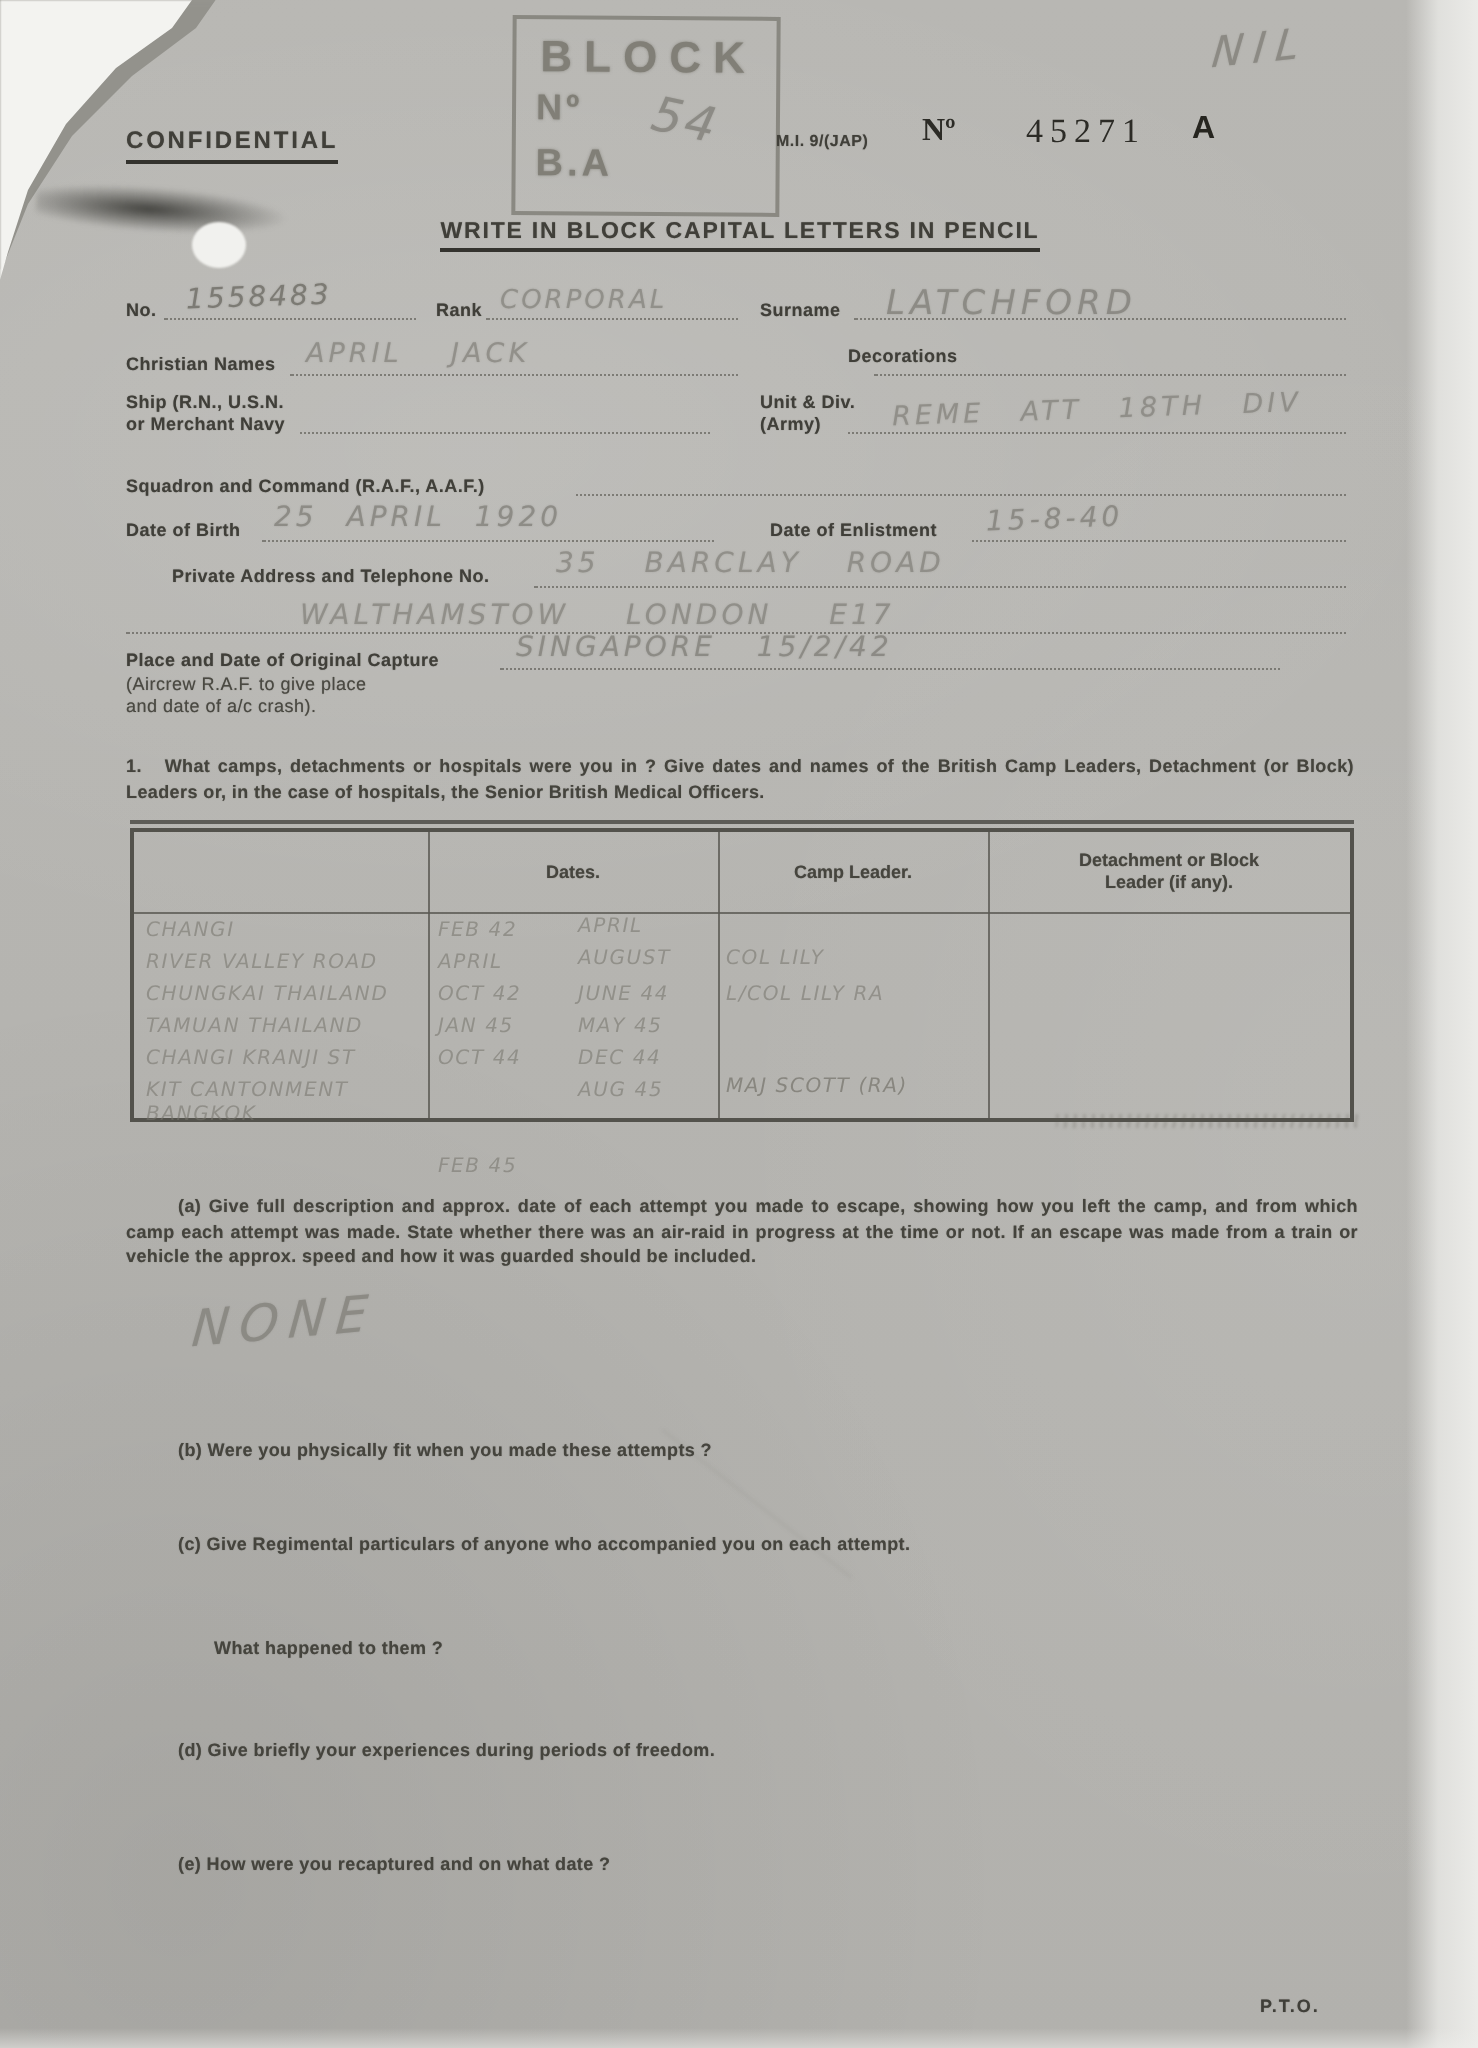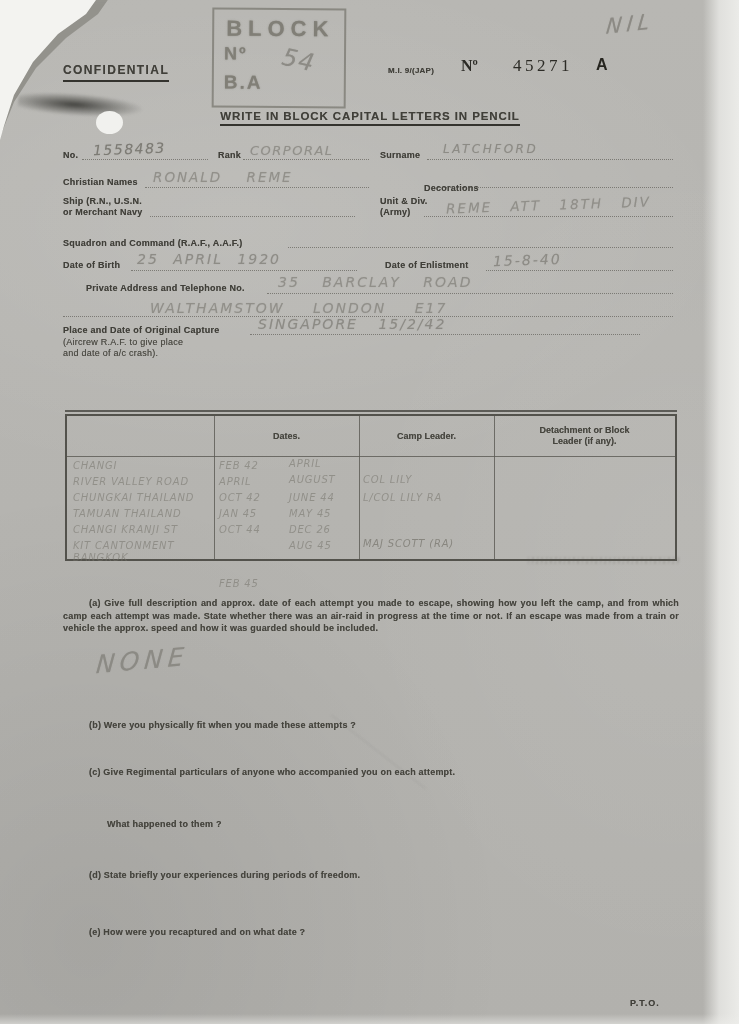--- a/index.html
+++ b/index.html
@@ -25,21 +25,21 @@
   .preline{white-space:pre-line;}
   .tbl{border:2px solid #53524c;}
   .tbl::before{content:"";position:absolute;left:-2px;right:-2px;top:-6px;border-top:2px solid rgba(83,82,76,0.9);}
   .tbl .vline{position:absolute;top:0;bottom:0;border-left:1px solid rgba(90,89,82,0.8);}
   .tbl .hline{position:absolute;left:0;right:0;border-top:1px solid rgba(90,89,82,0.8);}
   .th{position:absolute;top:0;height:40px;display:flex;align-items:center;justify-content:center;
       font-size:9px;font-weight:bold;color:#46453e;text-align:center;line-height:11px;
       text-shadow:0 0 0.5px rgba(64,63,57,0.5);}
   .tcell{position:absolute;font-family:"DejaVu Sans",sans-serif;font-style:italic;font-size:10px;
       color:#75736b;opacity:0.55;letter-spacing:0.8px;white-space:pre-line;line-height:12px;}
-  .stamp{border:2px solid rgba(122,120,112,0.75);color:#817f77;}
+  .stamp{border:2px solid rgba(122,120,112,0.75);color:#817f77;margin-left:44px;}
   .stamp .sline{font-family:"Liberation Sans",sans-serif;font-weight:bold;letter-spacing:6px;
       text-shadow:0 0 1.5px rgba(120,118,110,0.7);}
 </style>
 </head>
 <body>
 
 <div class="page">
 
   <div class="abs" style="left:-6px;top:-6px;width:170px;height:150px;background:#93928c;
               clip-path:polygon(0 0,118px 0,104px 20px,72px 44px,42px 74px,20px 108px,8px 138px,0 150px);
@@ -81,27 +81,27 @@
   <div class="abs lbl" style="left:63px;top:150px;">No.</div>
   <div class="abs fline" style="left:82px;top:159px;width:126px;"></div>
   <div class="abs pencil" style="left:93px;top:141px;font-size:14px;transform:rotate(-2deg);">1558483</div>
 
   <div class="abs lbl" style="left:218px;top:150px;">Rank</div>
   <div class="abs fline" style="left:243px;top:159px;width:126px;"></div>
   <div class="abs pencil" style="left:250px;top:143px;font-size:13px;opacity:0.55;">CORPORAL</div>
 
   <div class="abs lbl" style="left:380px;top:150px;">Surname</div>
   <div class="abs fline" style="left:427px;top:159px;width:246px;"></div>
-  <div class="abs pencil" style="left:443px;top:142px;font-size:12px;opacity:0.6;letter-spacing:2.5px;">LATCHFORD</div>
+  <div class="abs pencil" style="left:443px;top:142px;font-size:17px;opacity:0.6;letter-spacing:2.5px;">LATCHFORD</div>
 
   <div class="abs lbl" style="left:63px;top:177px;">Christian Names</div>
   <div class="abs fline" style="left:145px;top:187px;width:224px;"></div>
-  <div class="abs pencil" style="left:153px;top:169px;font-size:13.5px;opacity:0.55;word-spacing:18px;letter-spacing:2px;">RONALD REME</div>
-
-  <div class="abs lbl" style="left:380px;top:183px;padding-left:44px;">Decorations</div>
+  <div class="abs pencil" style="left:153px;top:169px;font-size:13.5px;opacity:0.55;word-spacing:18px;letter-spacing:2px;">APRIL JACK</div>
+
+  <div class="abs lbl" style="left:380px;top:173px;padding-left:44px;">Decorations</div>
   <div class="abs fline" style="left:437px;top:187px;width:236px;"></div>
 
   <div class="abs lbl" style="left:63px;top:196px;line-height:11px;">
     <div>Ship (R.N., U.S.N.</div>
     <div>or Merchant Navy</div>
   </div>
   <div class="abs fline" style="left:150px;top:216px;width:205px;"></div>
 
   <div class="abs lbl" style="left:380px;top:196px;line-height:11px;">
     <div>Unit &amp; Div.</div>
@@ -128,20 +128,24 @@
   <div class="abs pencil" style="left:150px;top:300px;font-size:14px;opacity:0.55;word-spacing:22px;letter-spacing:2px;">WALTHAMSTOW LONDON E17</div>
 
   <div class="abs lbl" style="left:63px;top:325px;">Place and Date of Original Capture</div>
   <div class="abs fline" style="left:250px;top:334px;width:390px;"></div>
   <div class="abs pencil" style="left:258px;top:316px;font-size:14px;opacity:0.6;word-spacing:14px;letter-spacing:2px;">SINGAPORE 15/2/42</div>
   <div class="abs lbl" style="left:63px;top:337px;line-height:11px;font-weight:normal;color:#4a4942;">
     <div>(Aircrew R.A.F. to give place</div>
     <div>and date of a/c crash).</div>
   </div>
 
+  <div class="abs para" style="left:63px;top:377px;width:614px;">
+    <span>1.</span>&nbsp;&nbsp;
+    <span>What camps, detachments or hospitals were you in ?  Give dates and names of the British Camp Leaders,  Detachment (or Block) Leaders or, in the case of hospitals, the Senior British Medical Officers.</span>
+  </div>
 
   <div class="abs tbl" style="left:65px;top:414px;width:608px;height:143px;">
     <div class="vline" style="left:147px;"></div>
     <div class="vline" style="left:292px;"></div>
     <div class="vline" style="left:427px;"></div>
     <div class="hline" style="top:40px;"></div>
 
     <div class="th" style="left:147px;width:145px;">Dates.</div>
     <div class="th" style="left:292px;width:135px;">Camp Leader.</div>
     <div class="th preline" style="left:427px;width:181px;">Detachment or Block
@@ -160,39 +164,39 @@
     <div class="tcell" style="left:152px;top:76px;">OCT 42</div>
     <div class="tcell" style="left:222px;top:76px;">JUNE 44</div>
     <div class="tcell" style="left:296px;top:76px;">L/COL LILY RA</div>
 
     <div class="tcell" style="left:6px;top:92px;">TAMUAN THAILAND</div>
     <div class="tcell" style="left:152px;top:92px;">JAN 45</div>
     <div class="tcell" style="left:222px;top:92px;">MAY 45</div>
 
     <div class="tcell" style="left:6px;top:108px;">CHANGI KRANJI ST</div>
     <div class="tcell" style="left:152px;top:108px;">OCT 44</div>
-    <div class="tcell" style="left:222px;top:108px;">DEC 26</div>
+    <div class="tcell" style="left:222px;top:108px;">DEC 44</div>
 
     <div class="tcell" style="left:6px;top:124px;">KIT CANTONMENT
 BANGKOK</div>
     <div class="tcell" style="left:152px;top:124px;margin-top:38px;">FEB 45</div>
     <div class="tcell" style="left:222px;top:124px;">AUG 45</div>
     <div class="tcell" style="left:296px;top:122px;font-size:10px;opacity:0.7;">MAJ SCOTT (RA)</div>
   </div>
 
 
   <div class="abs para" style="left:63px;top:597px;width:616px;text-indent:26px;">(a)  Give full description and approx. date of each attempt you made to escape, showing how you left the camp, and from which camp each attempt was made.  State whether there was an air-raid in progress at the time or not.  If an escape was made from a train or vehicle the approx. speed and how it was guarded should be included.</div>
 
   <div class="abs pencil" style="left:96px;top:646px;font-size:25px;letter-spacing:5px;transform:rotate(-5deg) skewX(-10deg);opacity:0.55;">NONE</div>
 
   <div class="abs para" style="left:63px;top:719px;width:616px;text-indent:26px;text-align:left;">(b)  Were you physically fit when you made these attempts ?</div>
 
   <div class="abs para" style="left:63px;top:766px;width:616px;text-indent:26px;text-align:left;">(c)  Give Regimental particulars of anyone who accompanied you on each attempt.</div>
 
   <div class="abs para" style="left:107px;top:818px;width:500px;text-align:left;">What happened to them ?</div>
 
-  <div class="abs para" style="left:63px;top:869px;width:616px;text-indent:26px;text-align:left;">(d)  State briefly your experiences during periods of freedom.</div>
+  <div class="abs para" style="left:63px;top:869px;width:616px;text-indent:26px;text-align:left;">(d)  Give briefly your experiences during periods of freedom.</div>
 
   <div class="abs para" style="left:63px;top:926px;width:616px;text-indent:26px;text-align:left;">(e)  How were you recaptured and on what date ?</div>
 
   <div class="abs lbl" style="left:630px;top:998px;font-size:9px;letter-spacing:1px;">P.T.O.</div>
 
 </div>
 
 </body></html>

